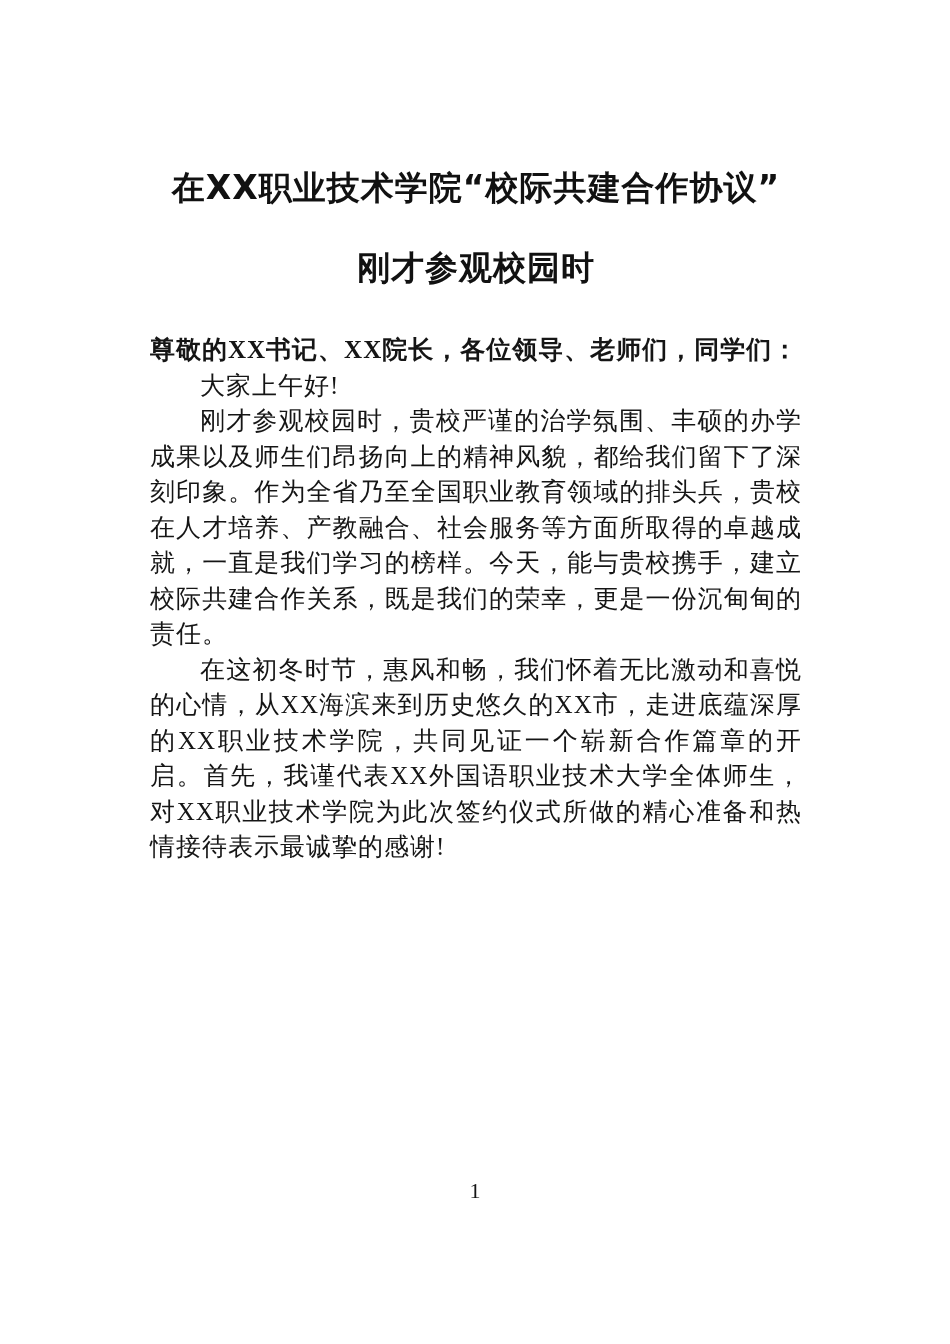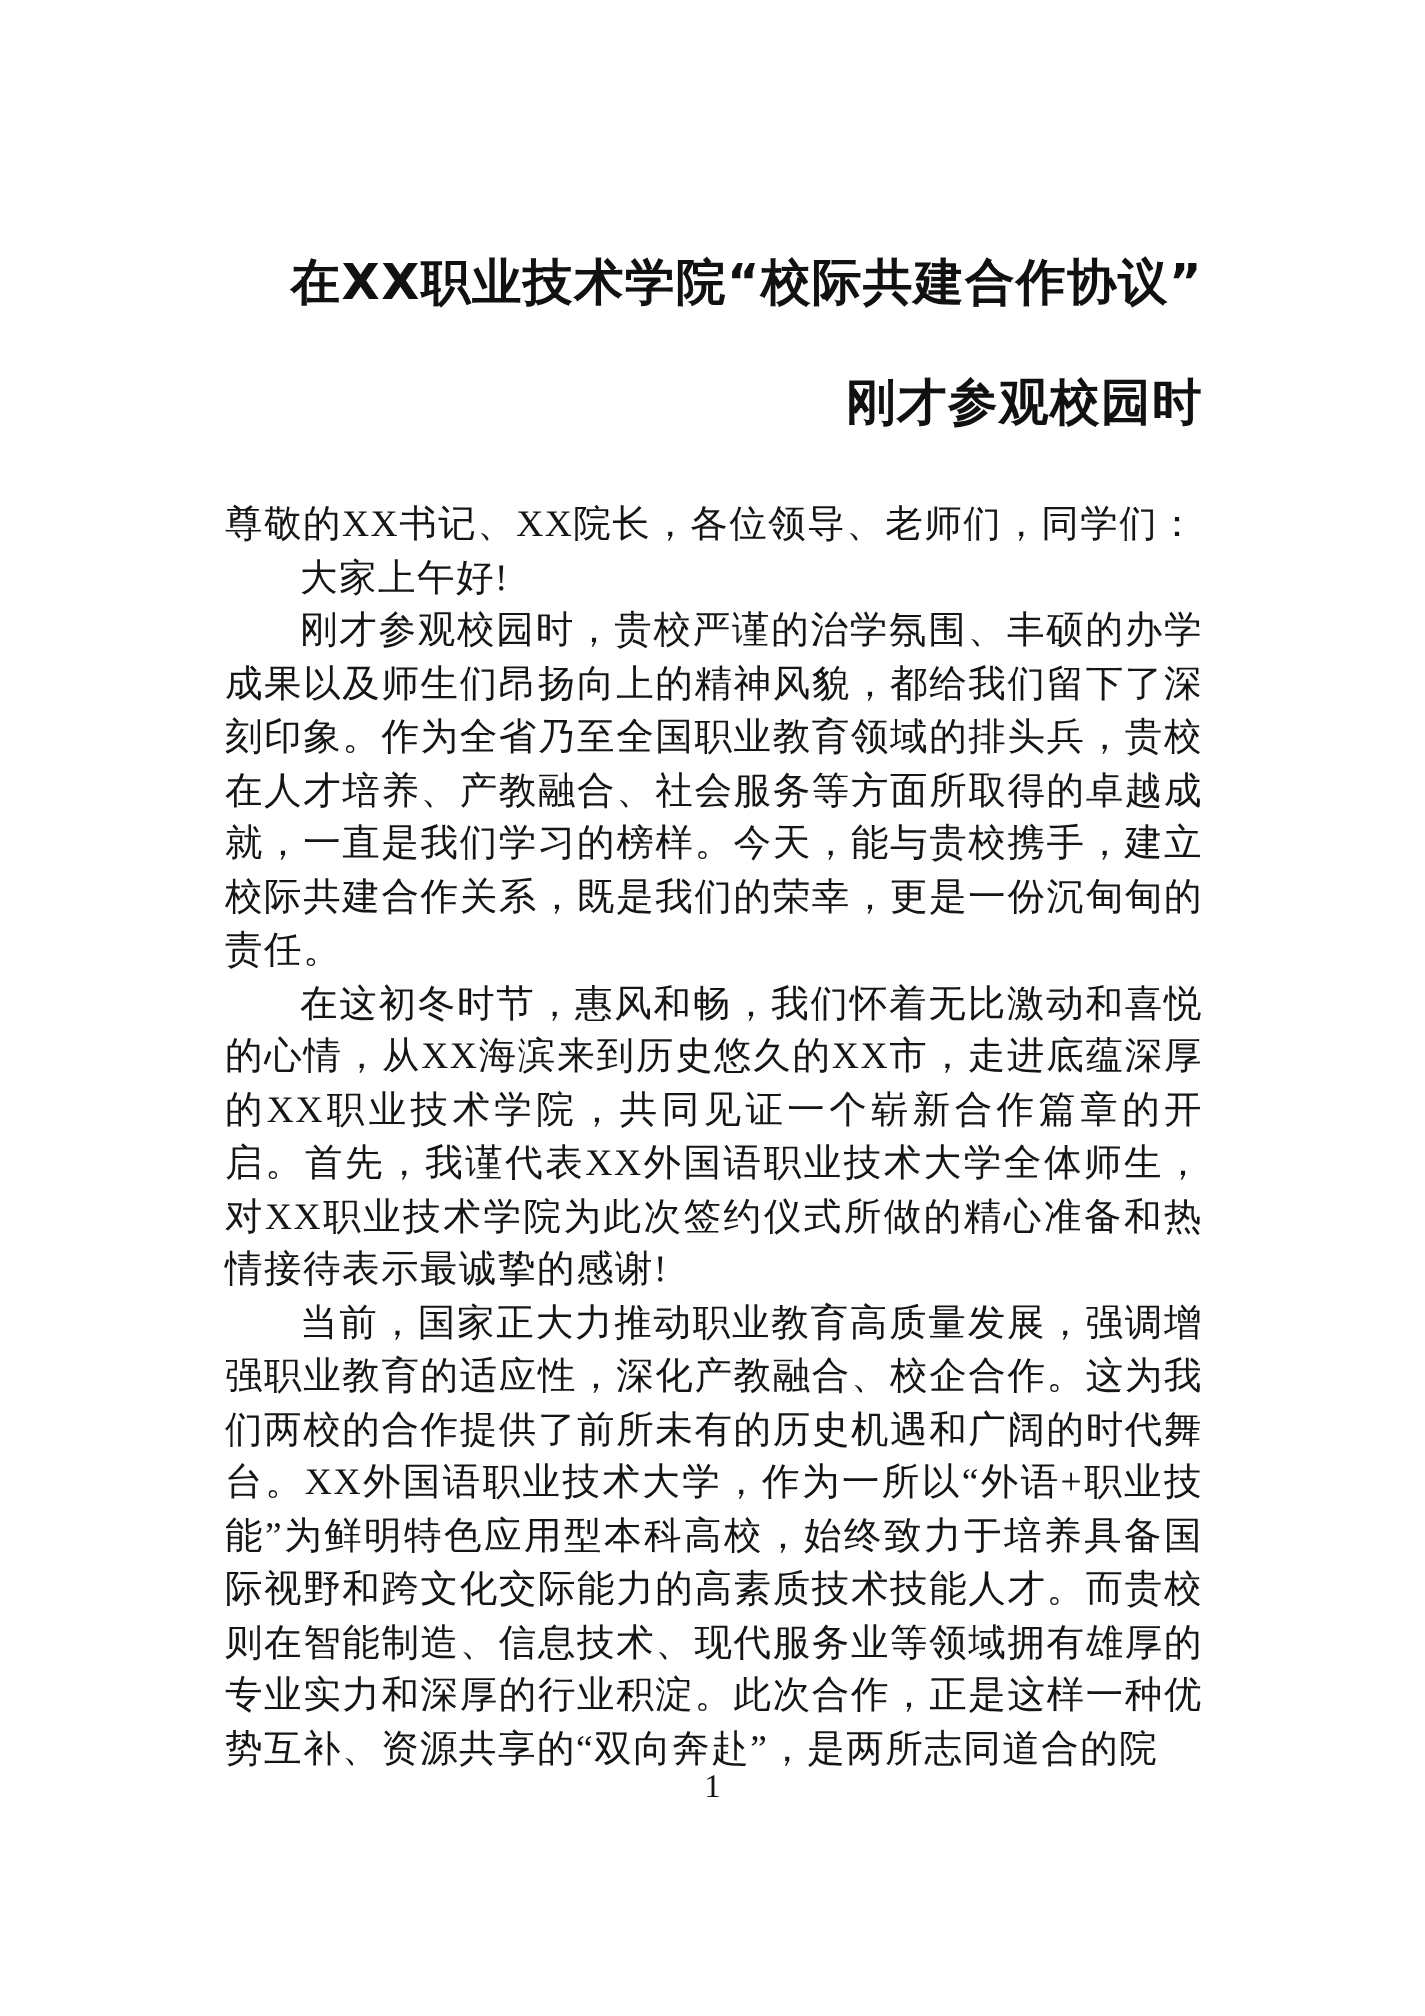--- a/index.html
+++ b/index.html
@@ -13,21 +13,21 @@
     height: 1344px;
     box-sizing: border-box;
     background: #ffffff;
     padding: 148px 148px 0 150px;
     color: #151515;
     font-family: "Liberation Serif", "DejaVu Serif", serif;
     overflow: hidden;
   }
   .title {
     margin: 0 0 24px 0;
-    text-align: right;
+    text-align: center;
     font-family: "DejaVu Sans", "Liberation Sans", sans-serif;
     font-weight: 600;
     font-size: 33px;
     letter-spacing: 1px;
     color: #111111;
   }
   .title-line {
     display: block;
     line-height: 80px;
     white-space: nowrap;
@@ -38,20 +38,21 @@
     letter-spacing: 1px;
     text-align: justify;
     color: #151515;
   }
   .para {
     margin: 0;
     text-indent: 2em;
   }
   .para.no-indent {
     text-indent: 0;
+    font-weight: bold;
   }
   .page-number {
     position: absolute;
     left: 0;
     right: 0;
     top: 1178px;
     text-align: center;
     font-size: 22px;
     color: #151515;
     font-family: "Liberation Serif", "DejaVu Serif", serif;
@@ -65,18 +66,17 @@
   <h1 class="title">
     <span class="title-line">在XX职业技术学院“校际共建合作协议”</span>
     <span class="title-line">刚才参观校园时</span>
   </h1>
 
   <div class="doc-body">
     <p class="para no-indent">尊敬的XX书记、XX院长，各位领导、老师们，同学们：</p>
     <p class="para">大家上午好!</p>
     <p class="para">刚才参观校园时，贵校严谨的治学氛围、丰硕的办学成果以及师生们昂扬向上的精神风貌，都给我们留下了深刻印象。作为全省乃至全国职业教育领域的排头兵，贵校在人才培养、产教融合、社会服务等方面所取得的卓越成就，一直是我们学习的榜样。今天，能与贵校携手，建立校际共建合作关系，既是我们的荣幸，更是一份沉甸甸的责任。</p>
     <p class="para">在这初冬时节，惠风和畅，我们怀着无比激动和喜悦的心情，从XX海滨来到历史悠久的XX市，走进底蕴深厚的XX职业技术学院，共同见证一个崭新合作篇章的开启。首先，我谨代表XX外国语职业技术大学全体师生，对XX职业技术学院为此次签约仪式所做的精心准备和热情接待表示最诚挚的感谢!</p>
-    <p class="para">当前，国家正大力推动职业教育高质量发展，强调增强职业教育的适应性，深化产教融合、校企合作。这为我们两校的合作提供了前所未有的历史机遇和广阔的时代舞台。XX外国语职业技术大学，作为一所以“外语+职业技能”为鲜明特色应用型本科高校，始终致力于培养具备国际视野和跨文化交际能力的高素质技术技能人才。而贵校则在智能制造、信息技术、现代服务业等领域拥有雄厚的专业实力和深厚的行业积淀。此次合作，正是这样一种优势互补、资源共享的“双向奔赴”，是两所志同道合的院</p>
   </div>
 
   <div class="page-number">1</div>
 
 </div>
 
 </body></html>

